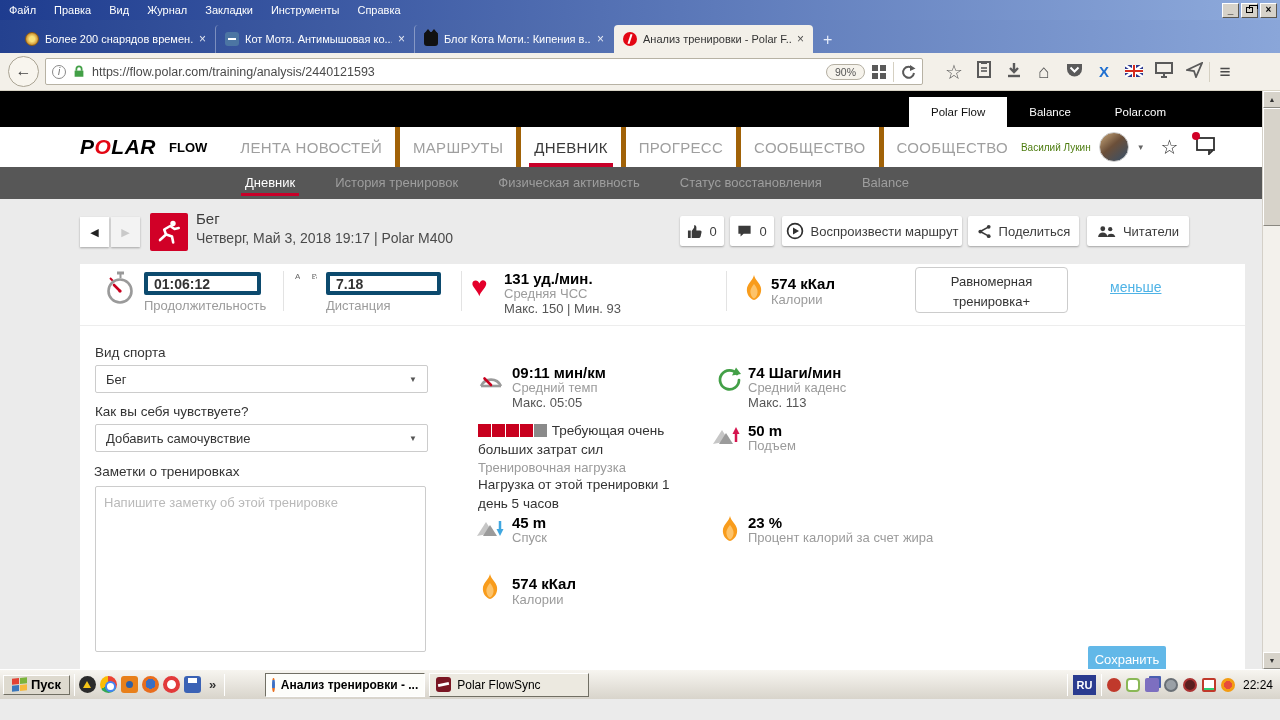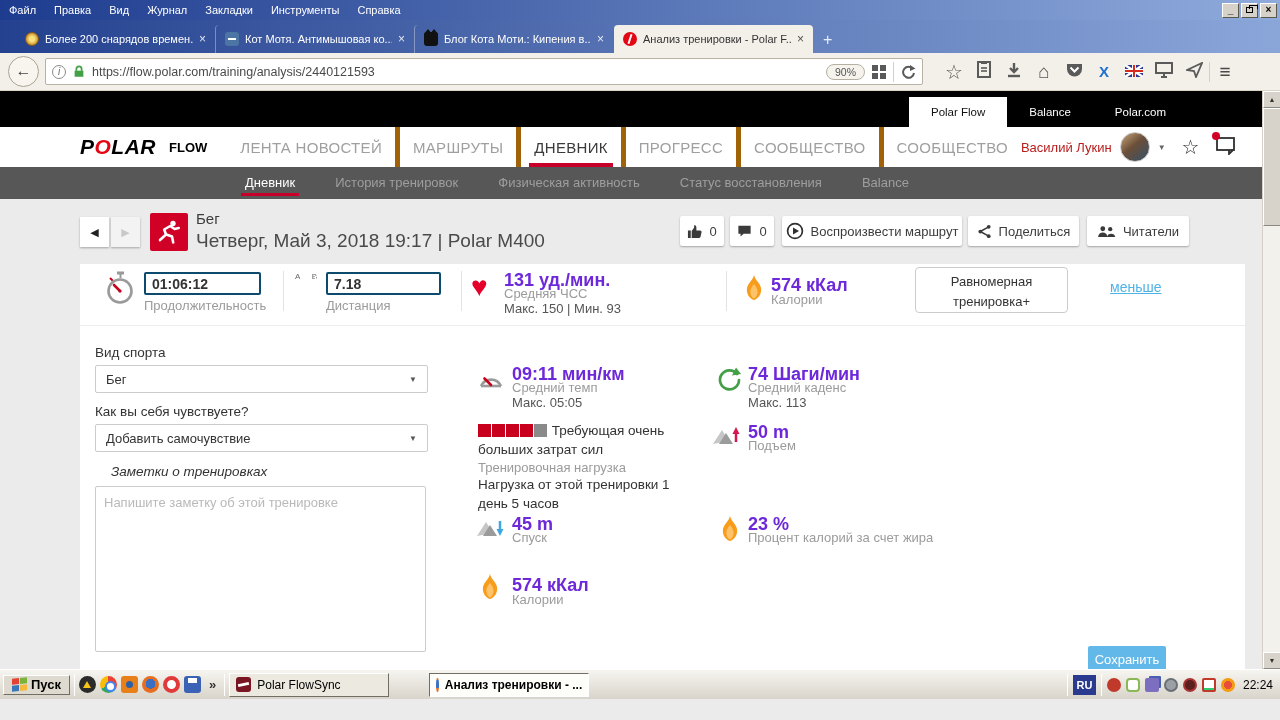--- a/index.html
+++ b/index.html
@@ -79,21 +79,21 @@
   .brand .o-red{color:#e30613;}
   .brand-flow{font-size:13px;font-weight:bold;color:#000;margin-left:13px;}
   .pf-nav{display:flex;height:100%;margin-left:20px;}
   .pf-nav-item{display:flex;align-items:center;padding:0 13px;font-size:15px;
     color:#9f9f9f;position:relative;letter-spacing:.3px;white-space:nowrap;}
   .pf-nav-item + .pf-nav-item{border-left:5px solid #a16207;}
   .pf-nav-item.active{color:#3a3a3a;}
   .pf-nav-item.active::after{content:'';position:absolute;left:8px;right:8px;bottom:0;
     height:4px;background:#c80029;}
   .pf-user{margin-left:auto;display:flex;align-items:center;gap:8px;padding-right:92px;}
-  .user-name{font-size:13px;color:#b91c1c;white-space:nowrap;}
+  .user-name{font-size:10px;color:#4d7c0f;white-space:nowrap;}
   .avatar{width:30px;height:30px;border-radius:50%;border:1px solid #ccc;
     background:linear-gradient(140deg,#c9a87b 0%,#6b4f39 45%,#35506b 100%);}
   .caret-sm{font-size:8px;color:#666;}
   .hdr-star{font-size:20px;color:#2f2f2f;margin-left:8px;}
   .chat-wrap{position:relative;margin-left:8px;}
   .chat-dot{position:absolute;left:-3px;top:-3px;width:8px;height:8px;border-radius:50%;background:#d10027;}
   .pf-subnav{position:absolute;top:76px;left:0;right:18px;height:32px;background:#575757;
     display:flex;padding-left:225px;}
   .pf-subnav-item{position:relative;line-height:32px;padding:0 20px;color:#9e9e9e;font-size:13px;white-space:nowrap;}
   .pf-subnav-item.active{color:#fff;}
@@ -101,34 +101,34 @@
     height:3px;background:#c80029;}
 
   
   .nav-sq{position:absolute;top:126px;width:29px;height:30px;background:#fff;
     box-shadow:0 1px 2px rgba(0,0,0,.3);display:flex;align-items:center;
     justify-content:center;font-size:11px;color:#222;}
   .nav-sq.disabled{background:#f3f3f3;color:#c9c9c9;}
   .sport-tile{position:absolute;left:150px;top:122px;width:38px;height:38px;
     background:#d10027;border-radius:2px;display:flex;align-items:center;justify-content:center;}
   .t-title{position:absolute;left:196px;top:119px;font-size:15px;color:#3d3d3d;}
-  .t-meta{position:absolute;left:196px;top:139px;font-size:19px;color:#4a4a4a;}
+  .t-meta{position:absolute;left:196px;top:139px;font-size:14px;color:#4a4a4a;}
   .white-btn{position:absolute;top:125px;height:30px;background:#fff;border-radius:2px;
     box-shadow:0 1px 2px rgba(0,0,0,.3);display:flex;align-items:center;
     justify-content:center;gap:7px;font-size:13px;color:#3c3c3c;}
 
   
   .card{position:absolute;left:80px;top:173px;width:1165px;height:412px;background:#fff;}
   .sum-divider{position:absolute;left:0;right:0;top:61px;border-top:1px solid #ededed;}
   .vline{position:absolute;top:7px;height:40px;border-left:1px solid #e3e3e3;}
   .abs{position:absolute;}
-  .val{font-size:18px;font-weight:bold;color:#6d28d9;line-height:1.15;}
+  .val{font-size:15px;font-weight:bold;color:#000000;line-height:1.15;}
   .lbl{font-size:13px;color:#9b9b9b;line-height:1.25;}
   .sub{font-size:13px;color:#555;line-height:1.25;}
-  .stat-input{border:2px solid #0c4a6e;border-radius:2px;height:23px;font-size:14px;
+  .stat-input{border:4px solid #0c4a6e;border-radius:2px;height:23px;font-size:14px;
     font-weight:bold;color:#333;padding:0 6px;font-family:"Liberation Sans",sans-serif;}
   .ruler-ab{display:flex;justify-content:space-between;font-size:8px;color:#666;width:26px;padding:0 2px;}
   .ruler-bar{width:26px;height:11px;background:#1d9bd7;border-radius:2px;position:relative;margin-top:1px;}
   .ruler-bar::after{content:'';position:absolute;left:3px;bottom:0;width:20px;height:5px;
     background:repeating-linear-gradient(90deg,transparent 0 4px,#fff 4px 5px);}
   .heart{color:#e4002b;font-size:28px;line-height:1;}
   .benefit-box{border:1px solid #ccc;border-radius:4px;width:153px;height:46px;
     font-size:13px;color:#333;text-align:center;line-height:1.5;padding-top:4px;}
   .less-link{font-size:14px;color:#4fb3e6;}
   .form-label{font-size:13.5px;color:#333;}
@@ -446,21 +446,21 @@
       <span class="form-label abs" style="left:15px;top:81px;">Вид спорта</span>
       <div class="fake-select abs" style="left:15px;top:101px;">
         <span>Бег</span>
         <span class="sel-caret">▼</span>
       </div>
       <span class="form-label abs" style="left:15px;top:140px;">Как вы себя чувствуете?</span>
       <div class="fake-select abs" style="left:15px;top:160px;">
         <span>Добавить самочувствие</span>
         <span class="sel-caret">▼</span>
       </div>
-      <span class="form-label abs" style="left:31px;top:200px;font-style:italic;">Заметки о тренировках</span>
+      <span class="form-label abs" style="left:14px;top:200px;">Заметки о тренировках</span>
       <textarea class="notes-area abs" style="left: 15px; top: 222px;" placeholder="Напишите заметку об этой тренировке"></textarea>
 
       <span class="abs" style="left:398px;top:104px;">
         <svg width="26" height="22" viewBox="0 0 26 22">
             <path d="M3 18 A11 11 0 0 1 23 18" fill="none" stroke="#9a9a9a" stroke-width="2.6"></path>
             <line x1="3" y1="18" x2="23" y2="18" stroke="#9a9a9a" stroke-width="2.6"></line>
             <line x1="13" y1="17" x2="6.5" y2="10.5" stroke="#c8001e" stroke-width="2.6" stroke-linecap="round"></line>
           </svg>
       </span>
       <span class="val abs" style="left:432px;top:100px;">09:11 мин/км</span>
@@ -546,27 +546,27 @@
     </span>
     <span class="tb-div"></span>
     <span class="ql-ic q-aimp"></span>
     <span class="ql-ic q-chrome"></span>
     <span class="ql-ic q-box"></span>
     <span class="ql-ic q-ff"></span>
     <span class="ql-ic q-opera"></span>
     <span class="ql-ic q-floppy"></span>
     <span class="overflow-chev">»</span>
     <span class="tb-div"></span>
+    <span class="task-btn task-active" style="margin-left:36px;">
+      <span class="ff-mini"></span>
+      <span>Анализ тренировки - ...</span>
+    </span>
     <span class="task-btn task-normal">
       <span class="fs-ic"></span>
       <span>Polar FlowSync</span>
-    </span>
-    <span class="task-btn task-active" style="margin-left:36px;">
-      <span class="ff-mini"></span>
-      <span>Анализ тренировки - ...</span>
     </span>
     <span class="tray">
       <span class="tb-div"></span>
       <span class="lang-ru">RU</span>
       <span class="tb-div"></span>
       <span class="tray-ic t1"></span>
       <span class="tray-ic t2"></span>
       <span class="tray-ic t3"></span>
       <span class="tray-ic t4"></span>
       <span class="tray-ic t5"></span>

